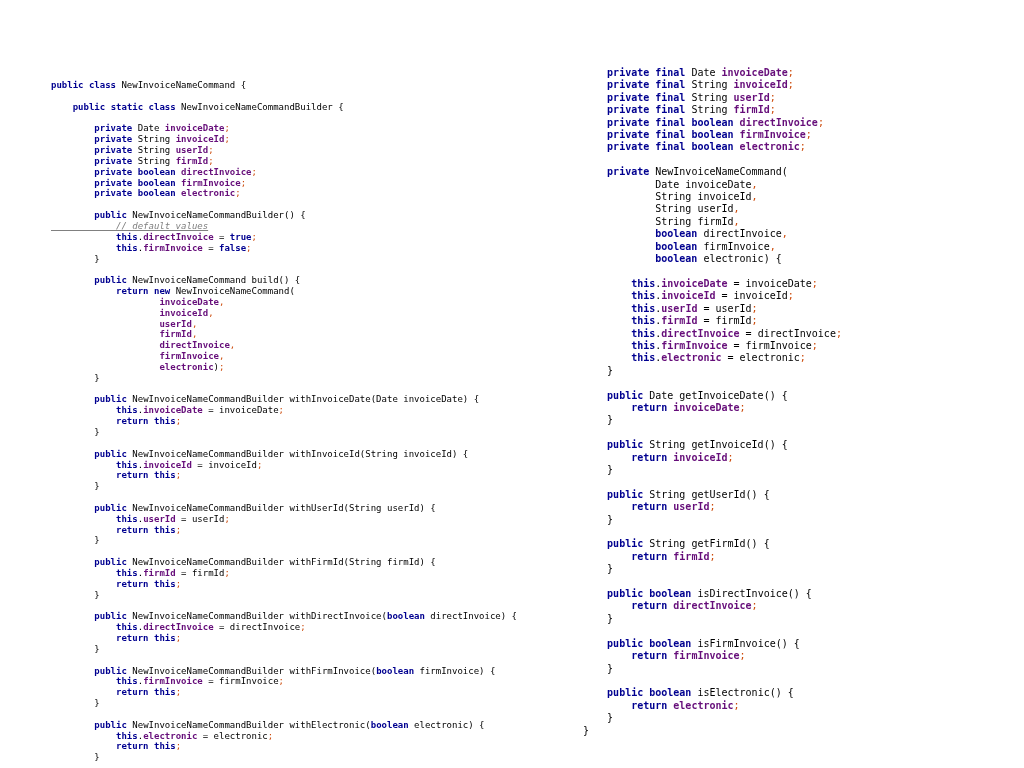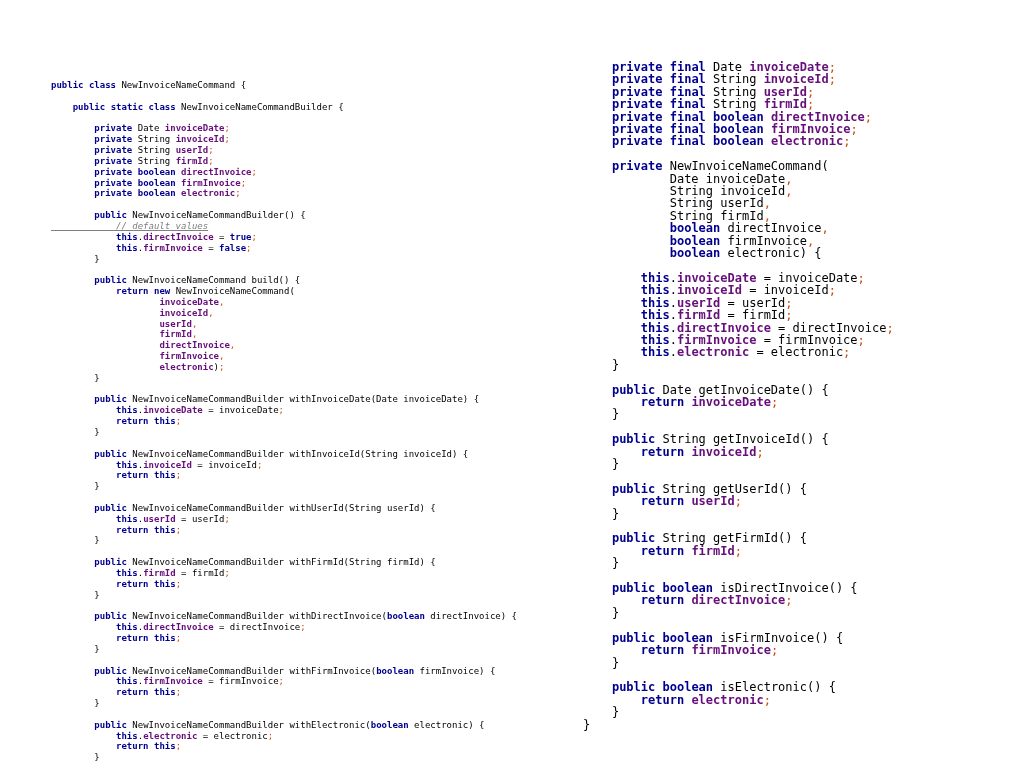--- a/index.html
+++ b/index.html
@@ -20,22 +20,22 @@
   }
   #left-col {
     left: 51px;
     top: 36px;
     font-size: 9px;
     line-height: 10.85px;
     margin-top: 44px;
   }
   #right-col {
     left: 583px;
-    top: 61px;
-    font-size: 12px;
+    top: 67px;
+    font-size: 10px;
     line-height: 12.4px;
   }
   .line { min-height: 1em; }
   .k { color: var(--c-keyword); font-weight: bold; }
   .f { color: var(--c-field); font-weight: bold; }
   .p { color: var(--c-punctuation); }
   .c { color: var(--c-comment); font-style: italic; text-decoration: underline; }
   .t { color: var(--c-plain); }
 </style>
 </head>

